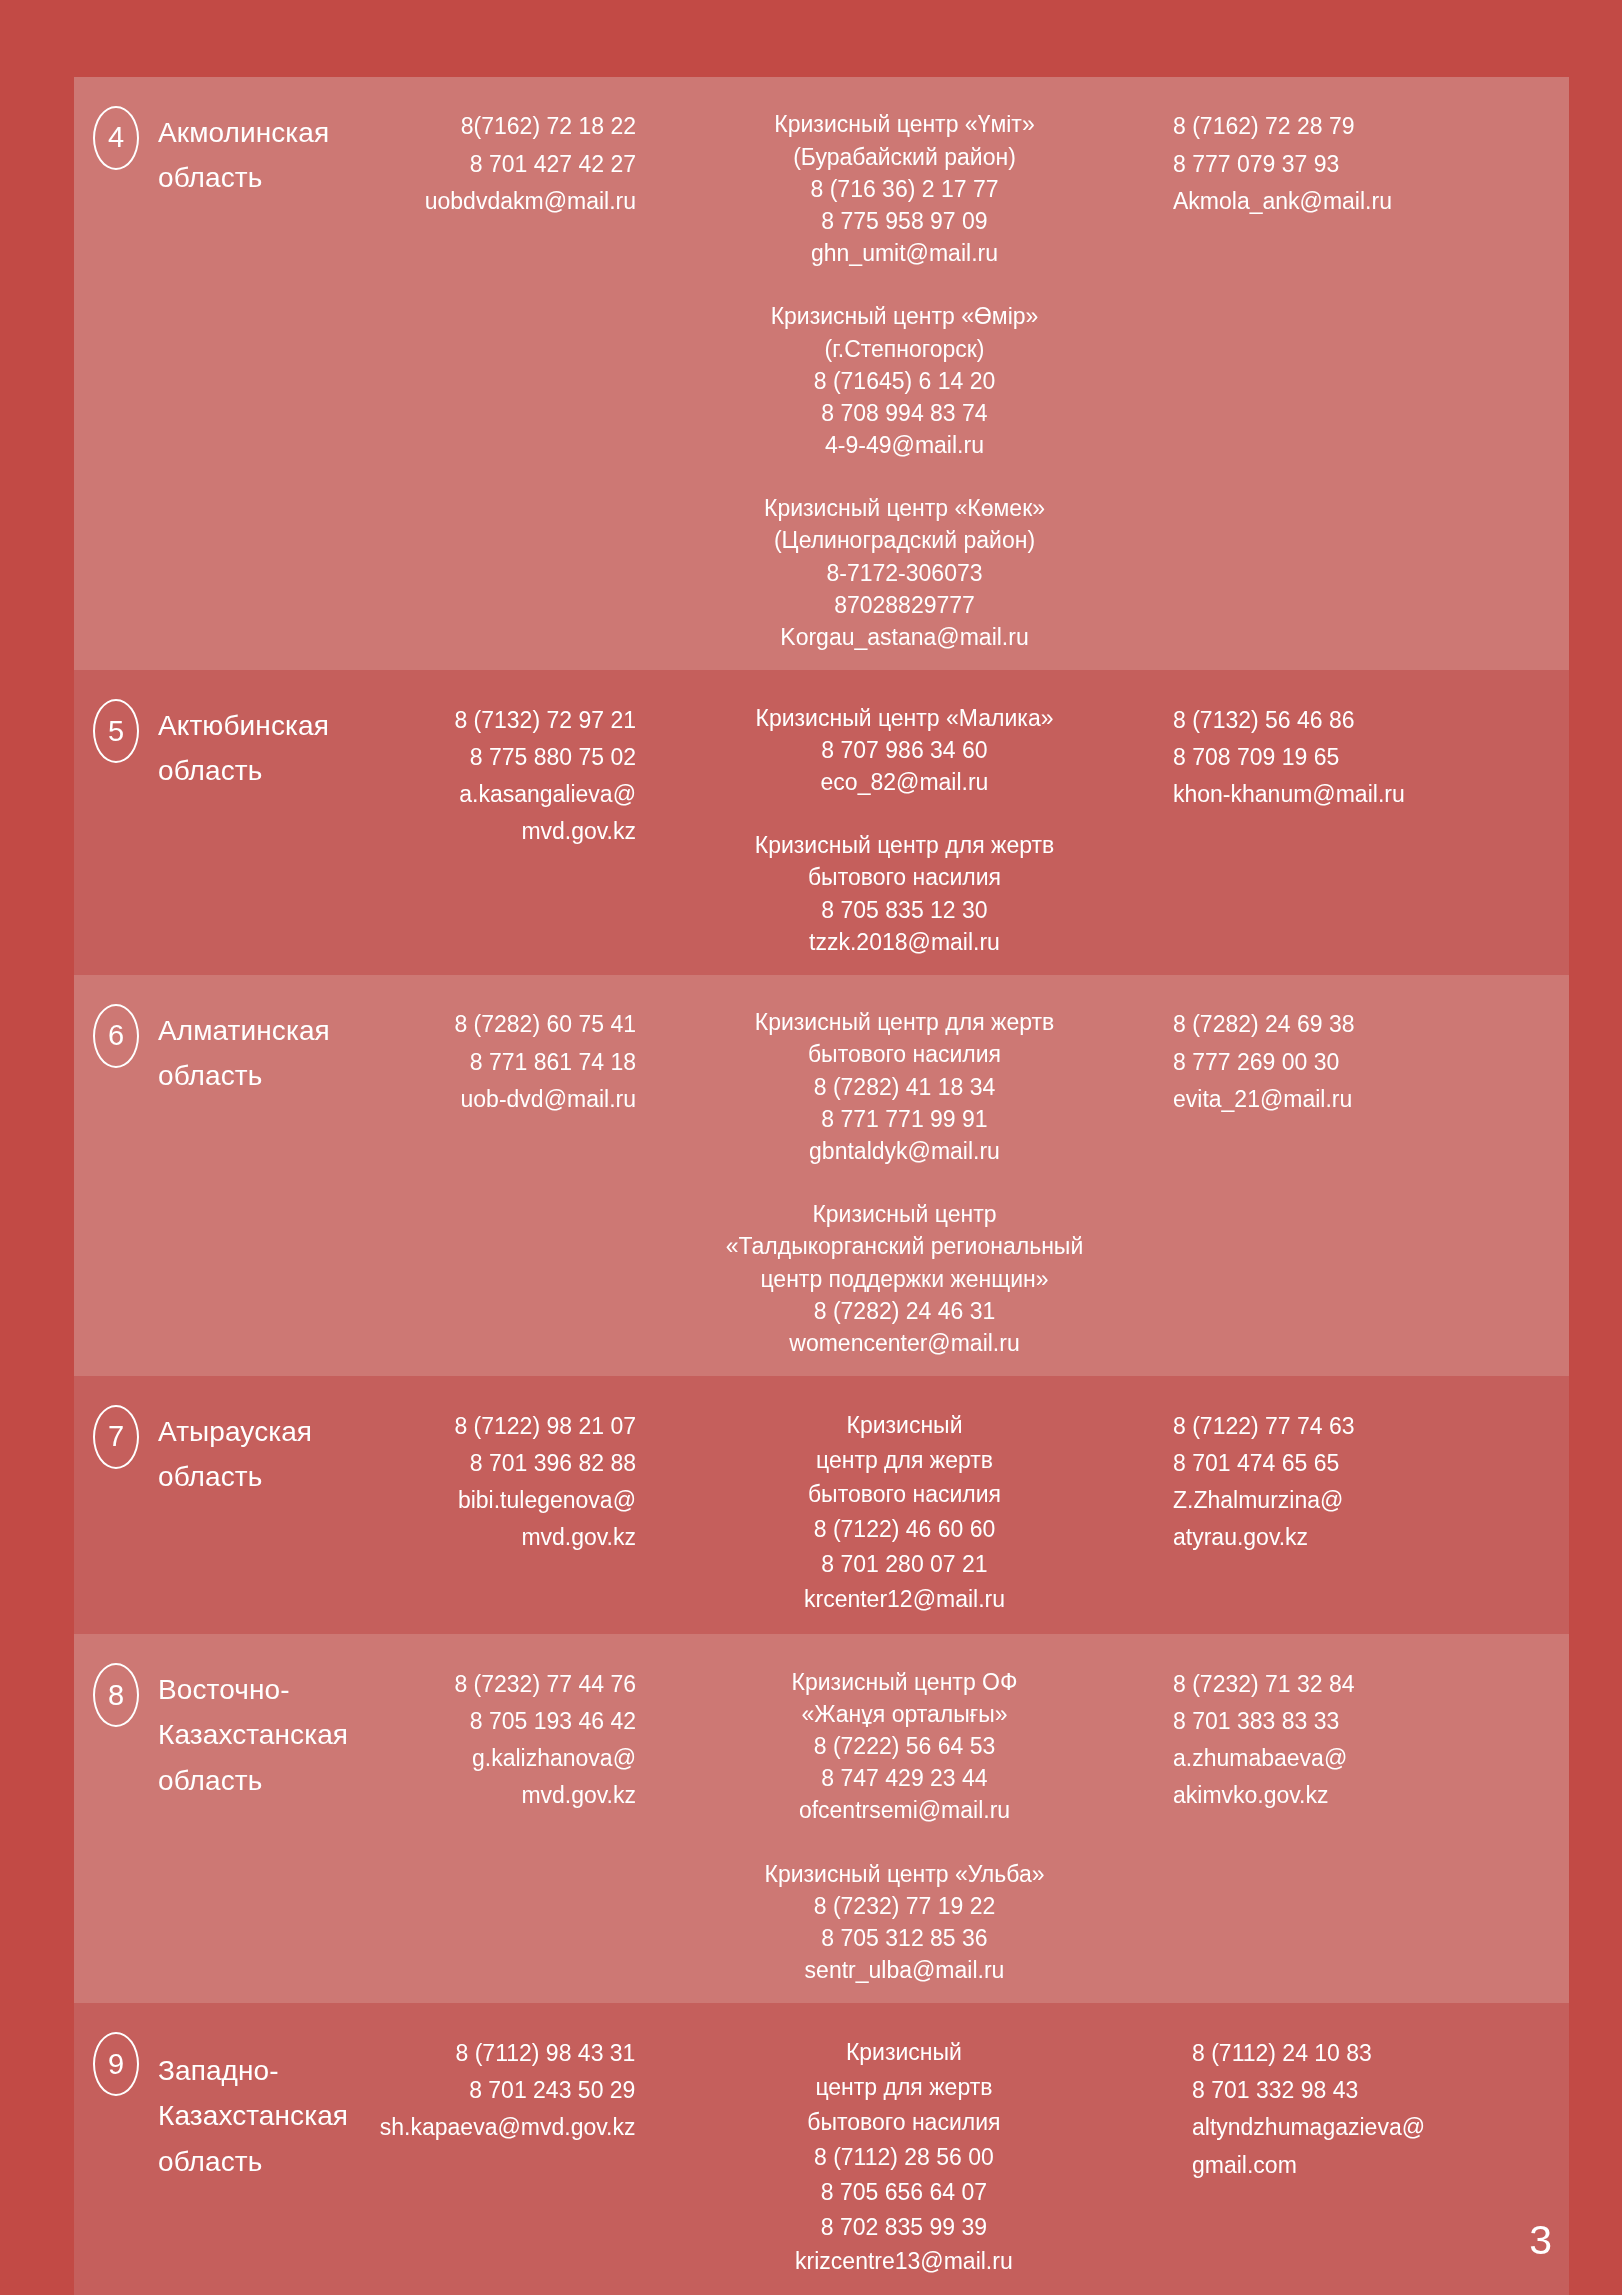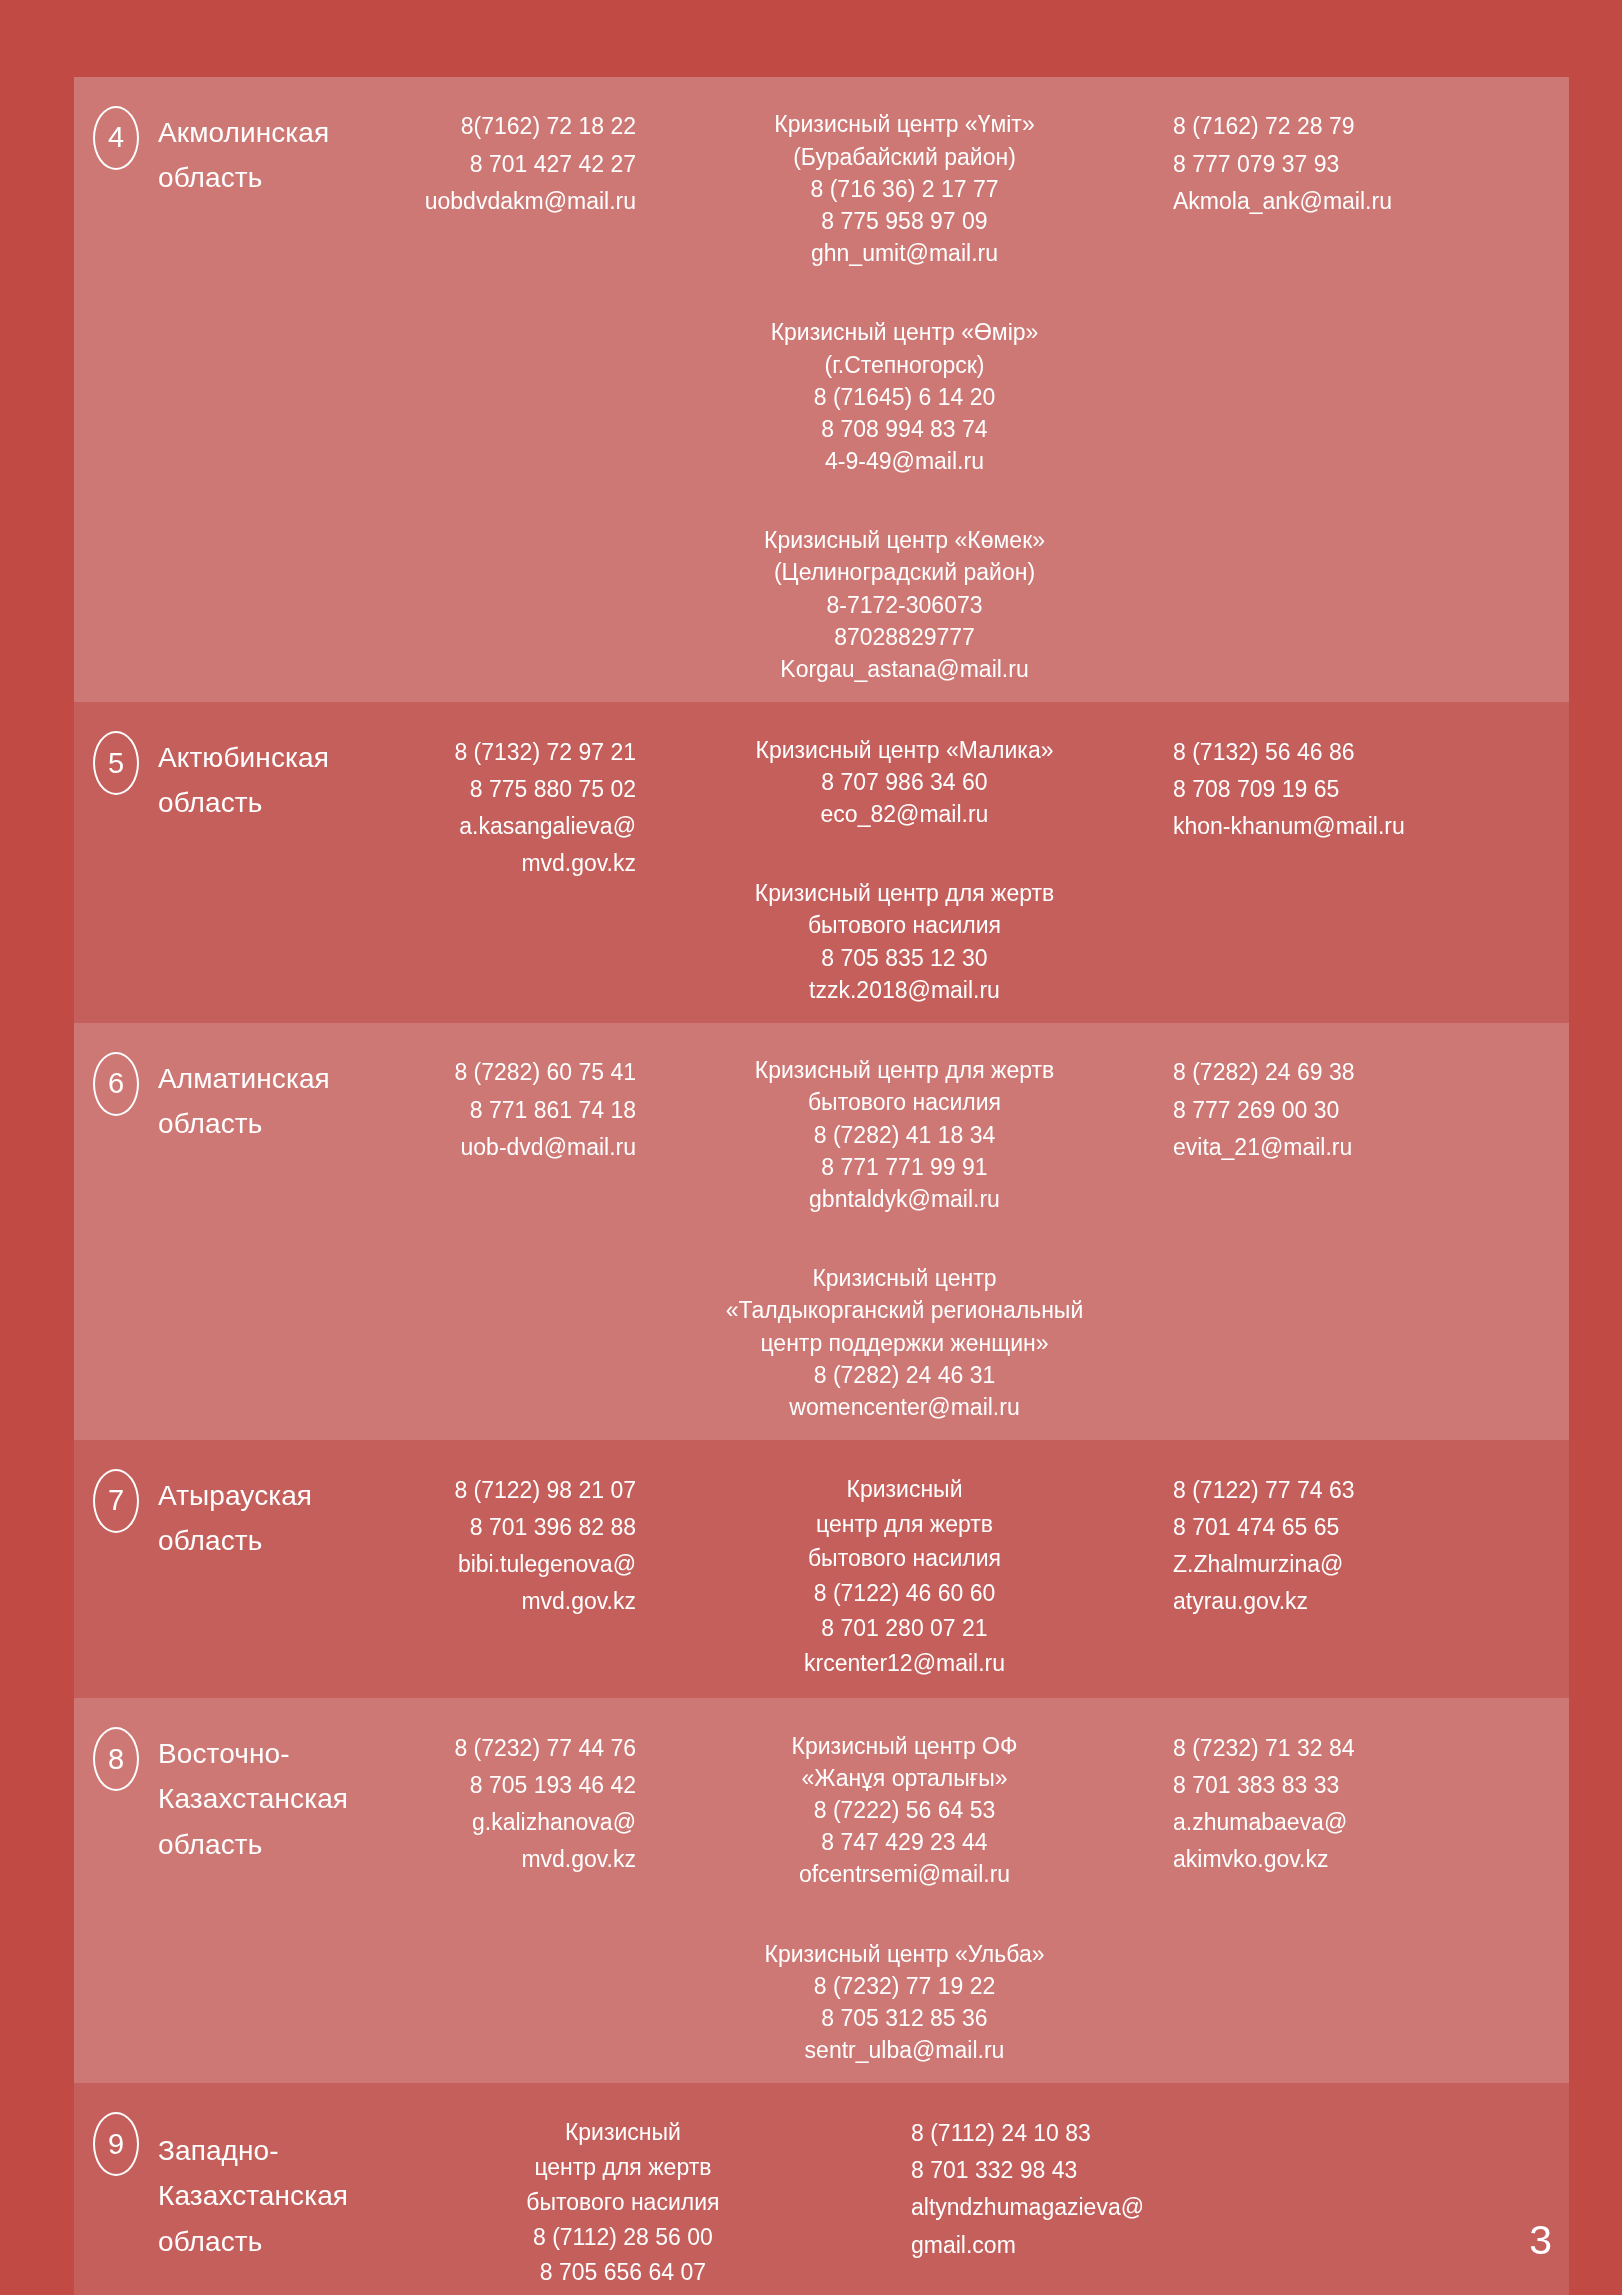--- a/index.html
+++ b/index.html
@@ -105,21 +105,21 @@
     border-radius: 50%;
     display: flex;
     align-items: center;
     justify-content: center;
     font-size: 29px;
     line-height: 1;
     box-sizing: border-box;
   }
 
   .block { margin: 0; }
-  .block + .block { margin-top: 47px; }
+  .block + .block { margin-top: 31px; }
   .line { display: block; white-space: nowrap; }
 
   
   #page-number {
     position: absolute;
     right: 71px;
     bottom: 34px;
     font-size: 41px;
     line-height: 1;
     color: #ffffff;
@@ -311,20 +311,25 @@
       </div>
       <div class="row dark r9">
         <div class="cell-num">
           <div class="oval">9</div>
         </div>
         <div class="cell-region">
           <span class="line">Западно-</span>
           <span class="line">Казахстанская</span>
           <span class="line">область</span>
         </div>
+        <div class="cell-contact">
+          <span class="line">8 (7112) 98 43 31</span>
+          <span class="line">8 701 243 50 29</span>
+          <span class="line">sh.kapaeva@mvd.gov.kz</span>
+        </div>
         <div class="cell-center">
           <div class="block">
             <span class="line">Кризисный</span>
             <span class="line">центр для жертв</span>
             <span class="line">бытового насилия</span>
             <span class="line">8 (7112) 28 56 00</span>
             <span class="line">8 705 656 64 07</span>
             <span class="line">8 702 835 99 39</span>
             <span class="line">krizcentre13@mail.ru</span>
           </div>

